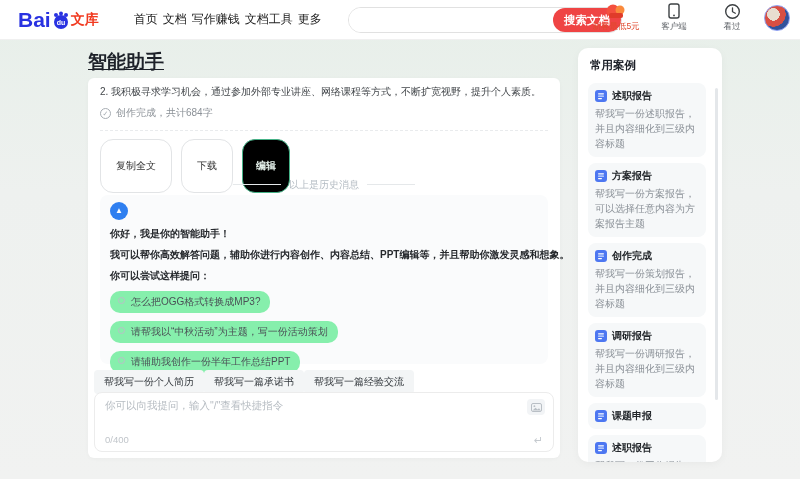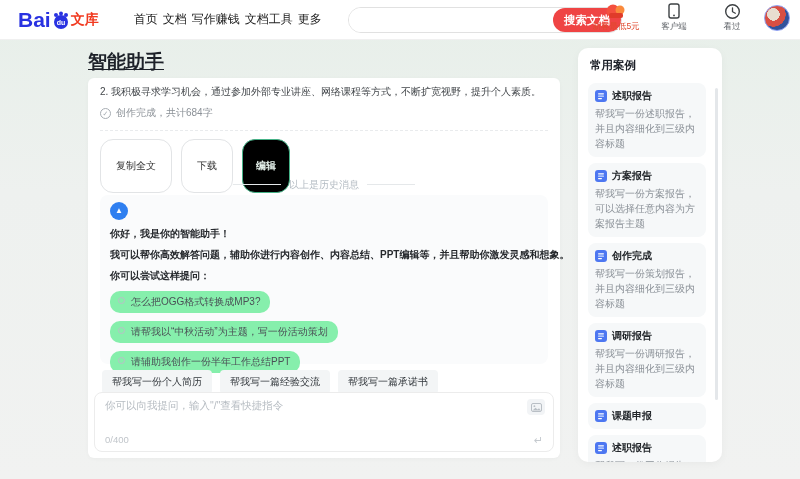--- a/index.html
+++ b/index.html
@@ -51,21 +51,21 @@
   .hist-div span::before,.hist-div span::after { content:""; width:48px; height:1px; background:#e5e8ea; }
   .bubble { position:absolute; top:117px; left:12px; right:12px; height:169px; background:#fafbfc;
             border-radius:8px; padding:7px 10px; }
   .ai-avatar { width:18px; height:18px; border-radius:50%; background:#2f7ff0; color:#fff;
                font-size:8px; line-height:18px; text-align:center; }
   .bubble p { font-size:10px; font-weight:bold; color:#26292d; margin-top:7px; white-space:nowrap; }
   .pill { display:table; font-size:10px; color:#4a5056; background:#86efac; border-radius:10px;
           padding:4px 10px 4px 8px; margin-top:8px; cursor:pointer; white-space:nowrap; }
   .pill::before { content:""; display:inline-block; width:5px; height:5px; border:1px solid #b9c0c6;
                   border-radius:50%; margin-right:6px; vertical-align:1px; }
-  .chips { position:absolute; top:292px; left:14px; display:flex; gap:8px;font-family:Liberation Mono, monospace; }
+  .chips { position:absolute; top:292px; left:6px; display:flex; gap:0;font-family:Liberation Mono, monospace; }
   .chip { font-size:10px; color:#33383d; background:#f3f5f6; border-radius:4px; padding:5px 10px;
           cursor:pointer; white-space:nowrap; }
   .composer { position:absolute; top:314px; left:6px; right:6px; height:60px; border:1px solid #ececec;
               border-radius:8px; background:#fff; }
   .composer textarea { position:absolute; top:6px; left:10px; right:34px; height:28px; border:none;
               outline:none; resize:none; font-family:inherit; font-size:10.5px; color:#333; background:transparent; }
   .composer textarea::placeholder { color:#b6bcc2; }
   .attach { position:absolute; top:6px; right:8px; width:18px; height:16px; background:#f2f4f6;
             border-radius:4px; display:flex; align-items:center; justify-content:center; cursor:pointer; }
   .c-counter { position:absolute; left:10px; bottom:6px; font-size:9.5px; color:#c0c5ca; }
@@ -166,22 +166,22 @@
     <p>你好，我是你的智能助手！</p>
     <p>我可以帮你高效解答问题，辅助你进行内容创作、内容总结、PPT编辑等，并且帮助你激发灵感和想象。</p>
     <p>你可以尝试这样提问：</p>
     <div class="pill">怎么把OGG格式转换成MP3?</div>
     <div class="pill">请帮我以“中秋活动”为主题，写一份活动策划</div>
     <div class="pill">请辅助我创作一份半年工作总结PPT</div>
   </div>
 
   <div class="chips">
     <div class="chip">帮我写一份个人简历</div>
+    <div class="chip">帮我写一篇承诺书</div>
     <div class="chip">帮我写一篇经验交流</div>
-    <div class="chip">帮我写一篇承诺书</div>
   </div>
 
   <div class="composer">
     <textarea placeholder="你可以向我提问，输入&quot;/&quot;查看快捷指令" style=""></textarea>
     <span class="attach">
       <svg width="11" height="9" viewBox="0 0 11 9">
         <rect x="0.5" y="0.5" width="10" height="8" rx="1.5" fill="none" stroke="#b9bfc5" stroke-width="1"></rect>
         <circle cx="3.4" cy="3.2" r="0.9" fill="#b9bfc5"></circle>
         <path d="M1.5 7.5 L4.5 4.8 L6.5 6.6 L8 5.2 L9.8 7.5 Z" fill="#b9bfc5"></path>
       </svg>

